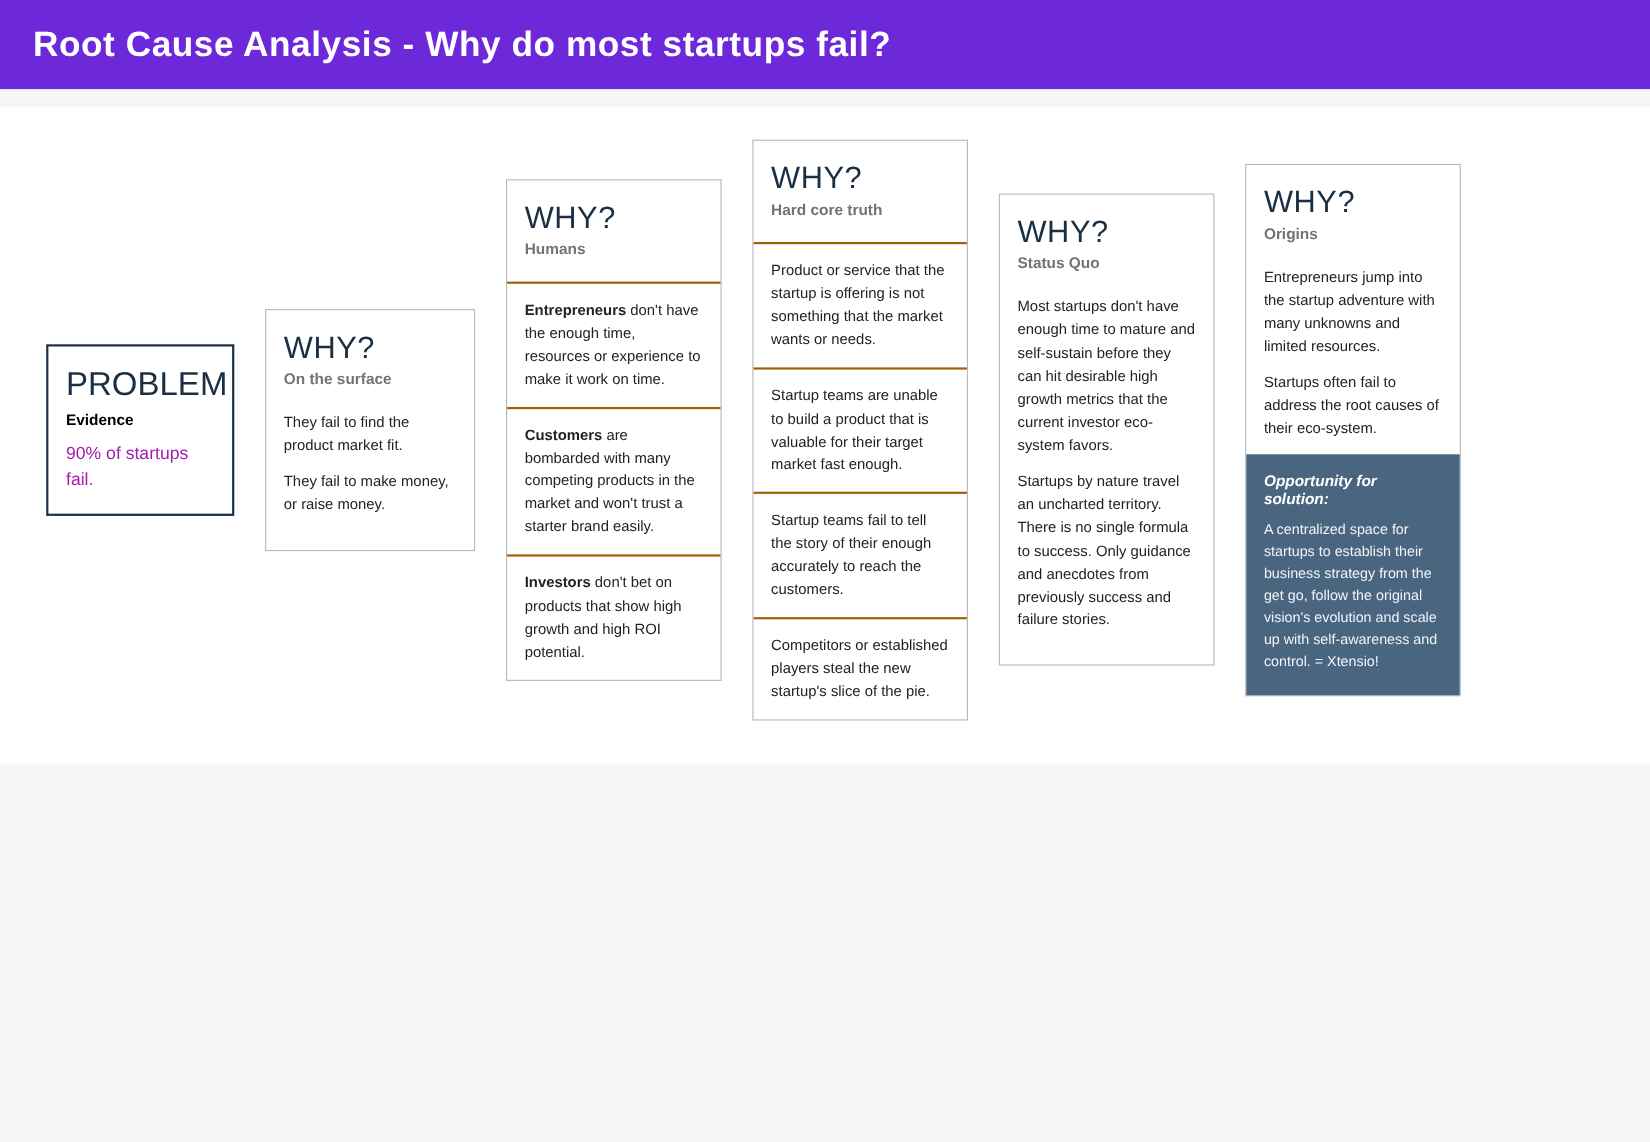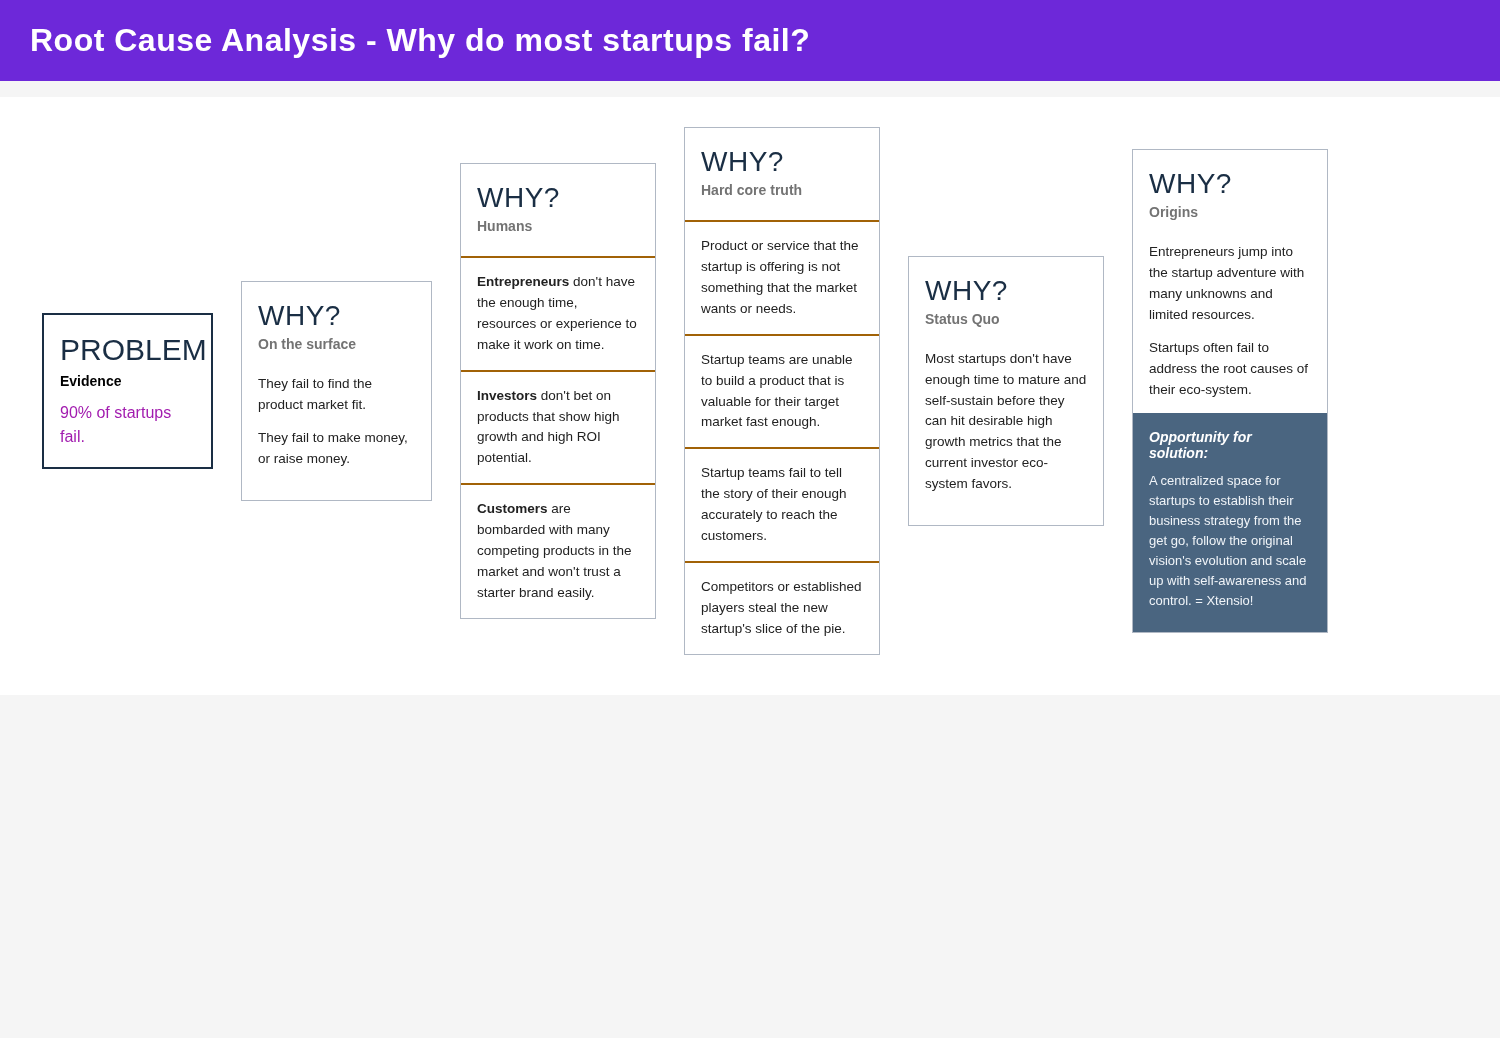--- a/index.html
+++ b/index.html
@@ -152,26 +152,26 @@
         <div class="column-sub-label">Humans</div>
       </div>
       <div class="why2-subs">
         <div class="why2-sub-item">
           <p>
             <strong>Entrepreneurs</strong><span> don't have the enough time, resources or experience to make it work on time.</span>
           </p>
         </div>
         <div class="why2-sub-item">
           <p>
+            <strong>Customers</strong><span> are bombarded with many competing products in the market and won't trust a starter brand easily.</span>
+          </p>
+        </div>
+        <div class="why2-sub-item">
+          <p>
             <strong>Investors</strong><span> don't bet on products that show high growth and high ROI potential.</span>
-          </p>
-        </div>
-        <div class="why2-sub-item">
-          <p>
-            <strong>Customers</strong><span> are bombarded with many competing products in the market and won't trust a starter brand easily.</span>
           </p>
         </div>
       </div>
     </div>
   </div>
 
   <div class="column col-why3">
     <div class="why2-inner">
       <div class="why2-header">
         <div class="column-why-label">WHY?</div>
@@ -192,20 +192,21 @@
         </div>
       </div>
     </div>
   </div>
 
   <div class="column col-why4">
     <div class="column-inner">
       <div class="column-why-label">WHY?</div>
       <div class="column-sub-label">Status Quo</div>
       <p class="why-text-block">Most startups don't have enough time to mature and self-sustain before they can hit desirable high growth metrics that the current investor eco-system favors.</p>
+      <p class="why-text-block">Startups by nature travel an uncharted territory. There is no single formula to success. Only guidance and anecdotes from previously success and failure stories.</p>
     </div>
   </div>
 
   <div class="column col-why5">
     <div class="column-inner" style="padding-bottom: 0;">
       <div class="column-why-label">WHY?</div>
       <div class="column-sub-label">Origins</div>
       <p class="why-text-block">Entrepreneurs jump into the startup adventure with many unknowns and limited resources.</p>
       <p class="why-text-block">Startups often fail to address the root causes of their eco-system.</p>
       <div class="opportunity-box" style="margin: 0 -16px; padding: 16px 16px 20px 16px;">

